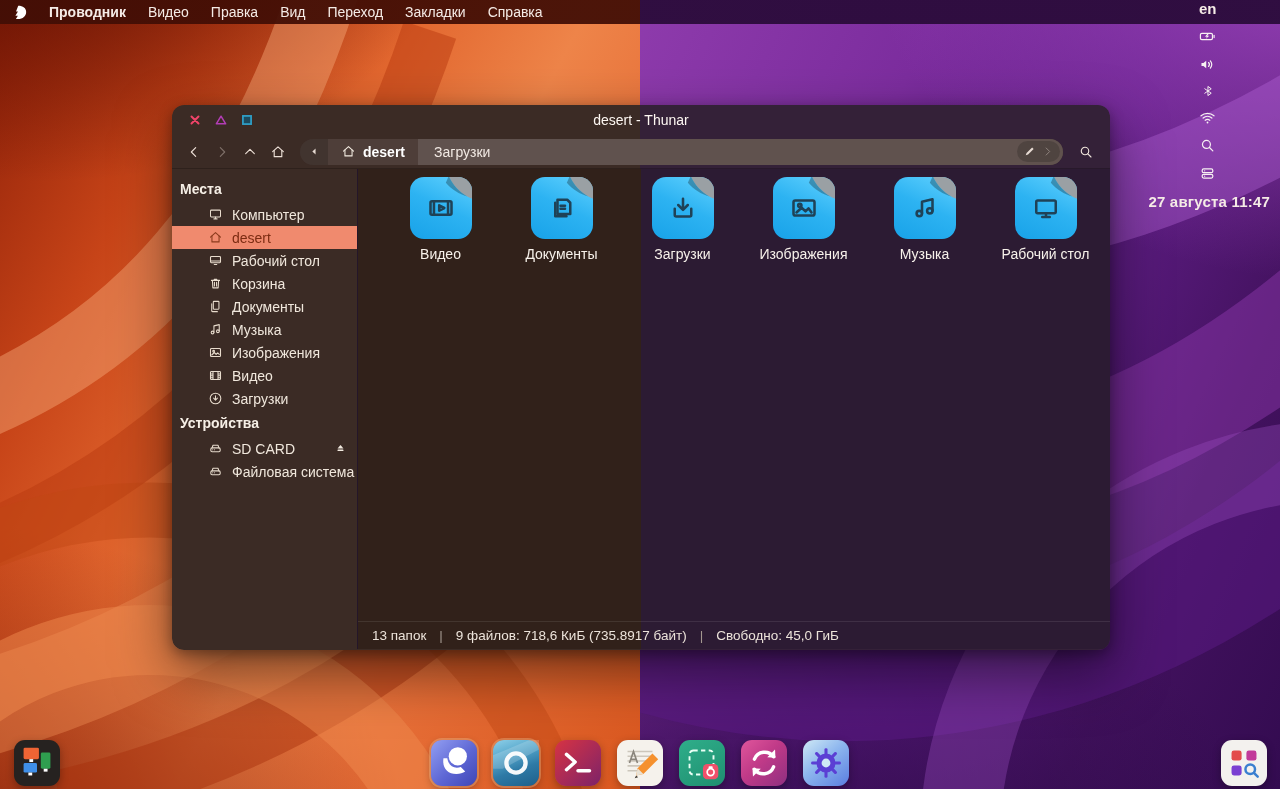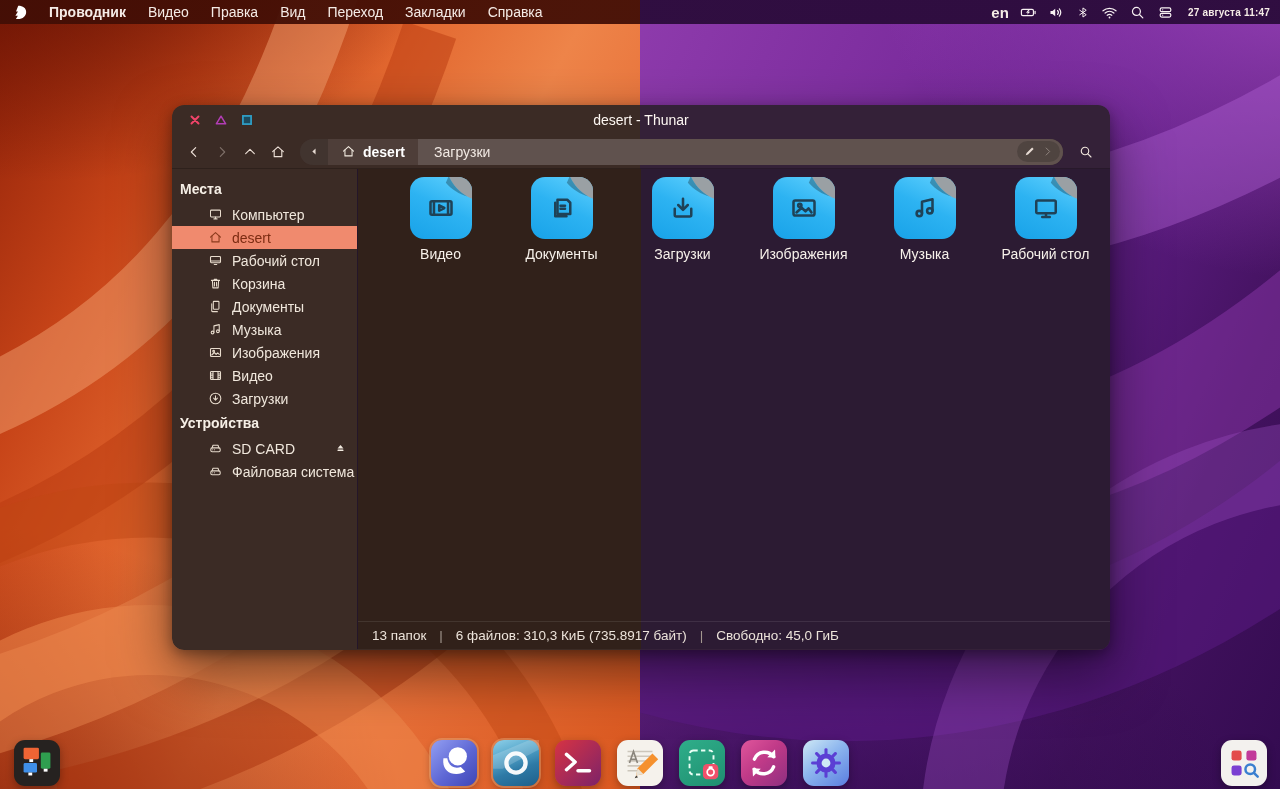--- a/index.html
+++ b/index.html
@@ -23,25 +23,25 @@
 
   
   .topbar { position:absolute; left:0; top:0; width:1280px; height:24px; z-index:40;
     display:flex; align-items:center; justify-content:space-between;
     background:linear-gradient(90deg, rgba(66,14,5,.94) 0 640px, rgba(42,11,58,.94) 640px);
     color:#f5ebe6; font-size:14px; }
   .menubar { display:flex; align-items:center; height:100%; }
   .logo { width:17px; height:17px; margin:0 10px 0 11px; display:inline-block; }
   .menu-item { padding:8px 11px; height:100%; display:flex; align-items:center; cursor:default; }
   .menu-item.app { font-weight:bold; }
-  .tray { display:flex; align-items:center; height:100%; padding-right:10px; gap:11px; }
+  .tray { display:flex; align-items:center; height:100%; padding-right:10px; gap:11px;flex-direction:column; }
   .kbd { font-weight:bold; font-size:15px; }
   .ticon { width:17px; height:17px; display:inline-block; color:#f7f0f2; }
   .ticon.small { width:14px; }
-  .clock { font-size:10px; font-weight:600; letter-spacing:.2px; margin-left:3px; }
+  .clock { font-size:15px; font-weight:600; letter-spacing:.2px; margin-left:3px; }
 
   .i svg { width:100%; height:100%; display:block; }
 
   
   .window { position:absolute; left:172px; top:105px; width:938px; height:545px; z-index:20;
     border-radius:12px; overflow:hidden;
     background:linear-gradient(90deg,#3b2b25 0 468px,#342138 468px);
     box-shadow:0 22px 55px rgba(0,0,0,.5), 0 4px 14px rgba(0,0,0,.35);
     color:#f3ebe1; }
   .titlebar { position:relative; height:30px; }
@@ -519,21 +519,21 @@
                 </svg>
               </span>
             </div>
           <div class="flabel">Рабочий стол</div>
         </div>
       </div>
 
       <div class="statusbar">
         <span>13 папок</span>
         <span class="sep">|</span>
-        <span>6 файлов: 310,3 КиБ (735.8917 байт)</span>
+        <span>9 файлов: 718,6 КиБ (735.8917 байт)</span>
         <span class="sep">|</span>
         <span>Свободно: 45,0 ГиБ</span>
       </div>
     </div>
   </div>
 </section>
 
 <div class="dock-left">
   <div class="dock-item bg-work">
     <svg viewBox="0 0 48 48">

